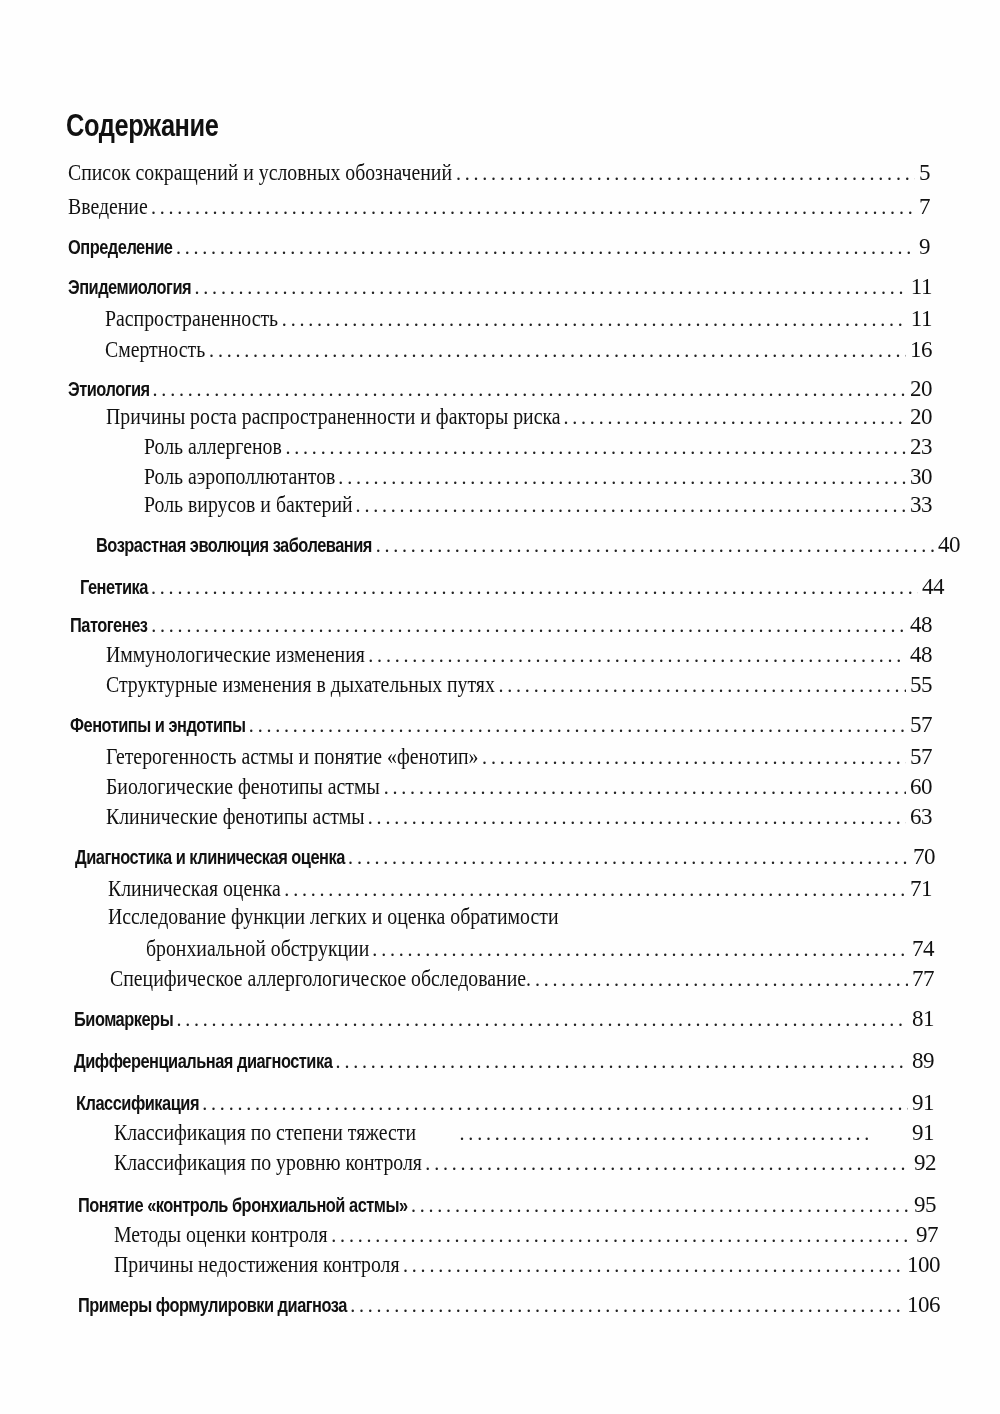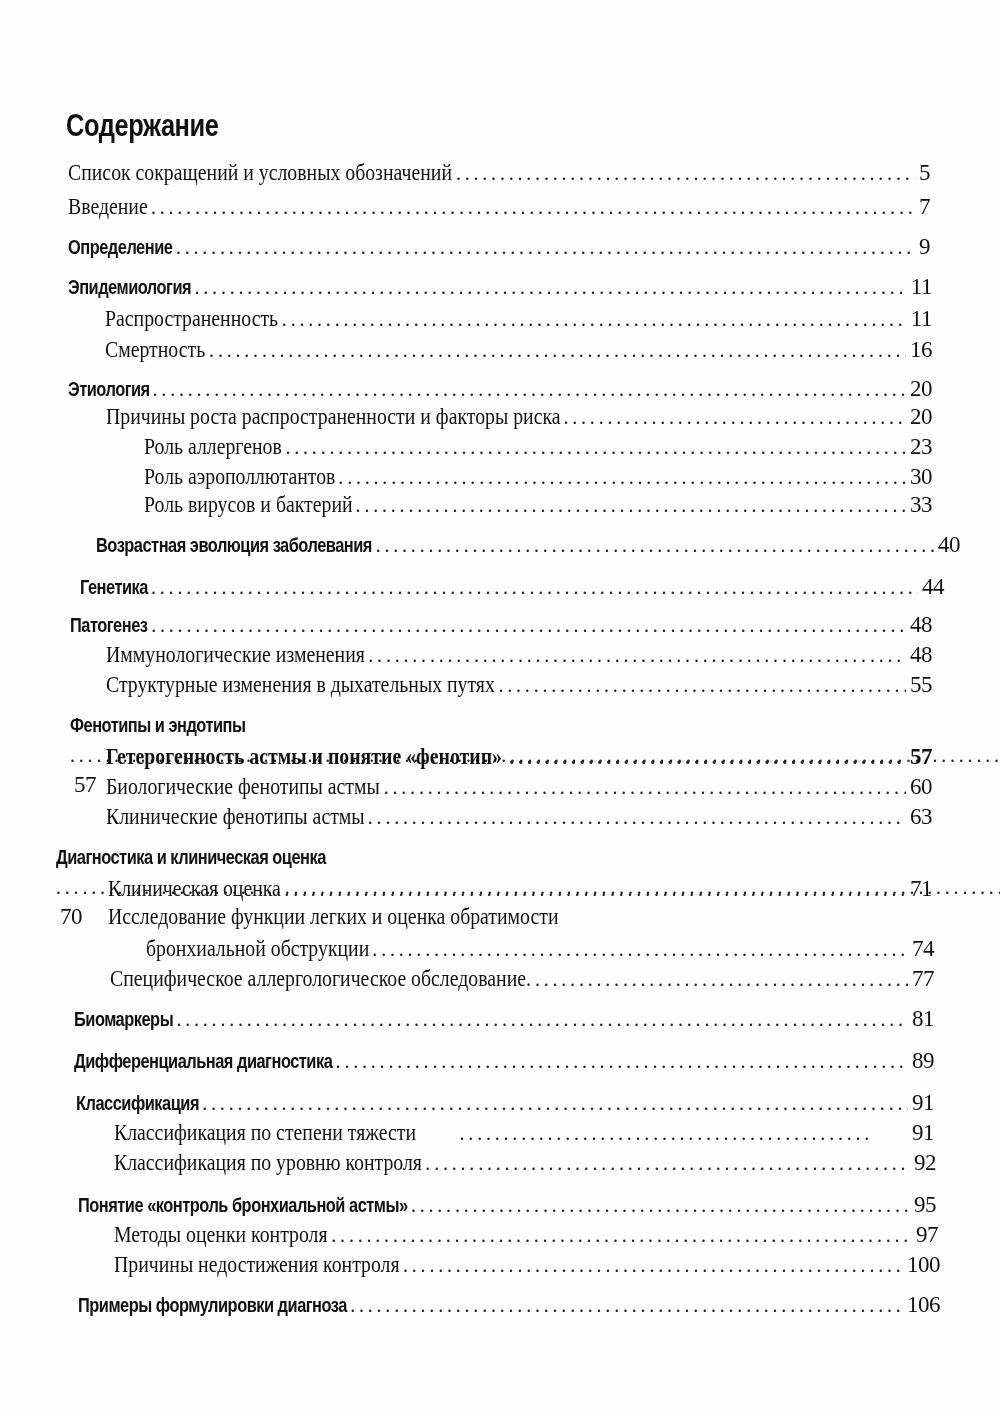--- a/index.html
+++ b/index.html
@@ -166,41 +166,41 @@
     <div class="row" style="left:106px; top:640px; width:826px;">
       <span class="label cond" style="margin-right: -42.7px;">Иммунологические изменения</span>
       <span class="dots"></span>
       <span class="page-num">48</span>
     </div>
     <div class="row" style="left:106px; top:670px; width:826px;">
       <span class="label cond" style="margin-right: -63.7056px;">Структурные изменения в дыхательных путях</span>
       <span class="dots"></span>
       <span class="page-num">55</span>
     </div>
-    <div class="row bold" style="left:70px; top:710px; width:862px;flex-direction:column;">
+    <div class="row bold" style="left:70px; top:710px; width:862px;">
       <span class="label cond-b" style="margin-right: -39.2016px;">Фенотипы и эндотипы</span>
       <span class="dots"></span>
       <span class="page-num">57</span>
     </div>
-    <div class="row" style="left:106px; top:742px; width:826px;font-weight:bold;">
+    <div class="row" style="left:106px; top:742px; width:826px;">
       <span class="label cond" style="margin-right: -61.0591px;">Гетерогенность астмы и понятие «фенотип»</span>
       <span class="dots"></span>
       <span class="page-num">57</span>
     </div>
     <div class="row" style="left:106px; top:772px; width:826px;">
       <span class="label cond" style="margin-right: -44.7306px;">Биологические фенотипы астмы</span>
       <span class="dots"></span>
       <span class="page-num">60</span>
     </div>
     <div class="row" style="left:106px; top:802px; width:826px;">
       <span class="label cond" style="margin-right: -42.9419px;">Клинические фенотипы астмы</span>
       <span class="dots"></span>
       <span class="page-num">63</span>
     </div>
-    <div class="row bold" style="left:56px; top:842px; width:860px;flex-direction:column;">
+    <div class="row bold" style="left:75px; top:842px; width:860px;">
       <span class="label cond-b" style="margin-right: -59.9272px;">Диагностика и клиническая оценка</span>
       <span class="dots"></span>
       <span class="page-num">70</span>
     </div>
     <div class="row" style="left:108px; top:874px; width:824px;">
       <span class="label cond" style="margin-right: -28.6731px;">Клиническая оценка</span>
       <span class="dots"></span>
       <span class="page-num">71</span>
     </div>
     <div class="cont-line" style="left:108px; top:902px;">

